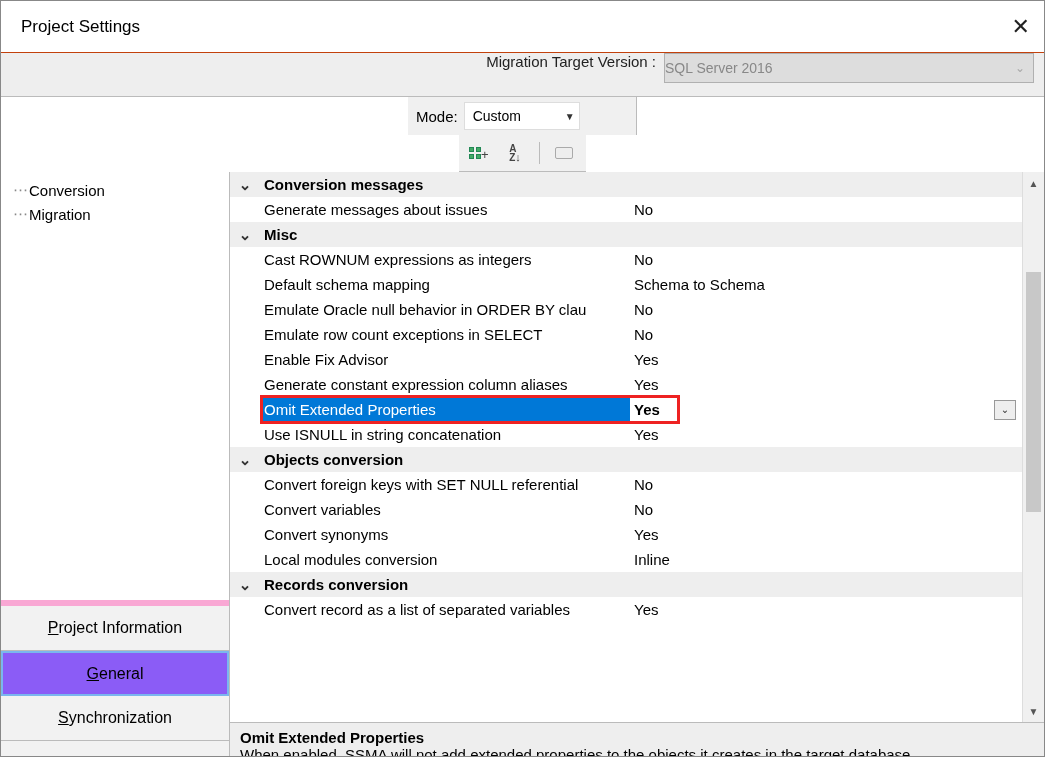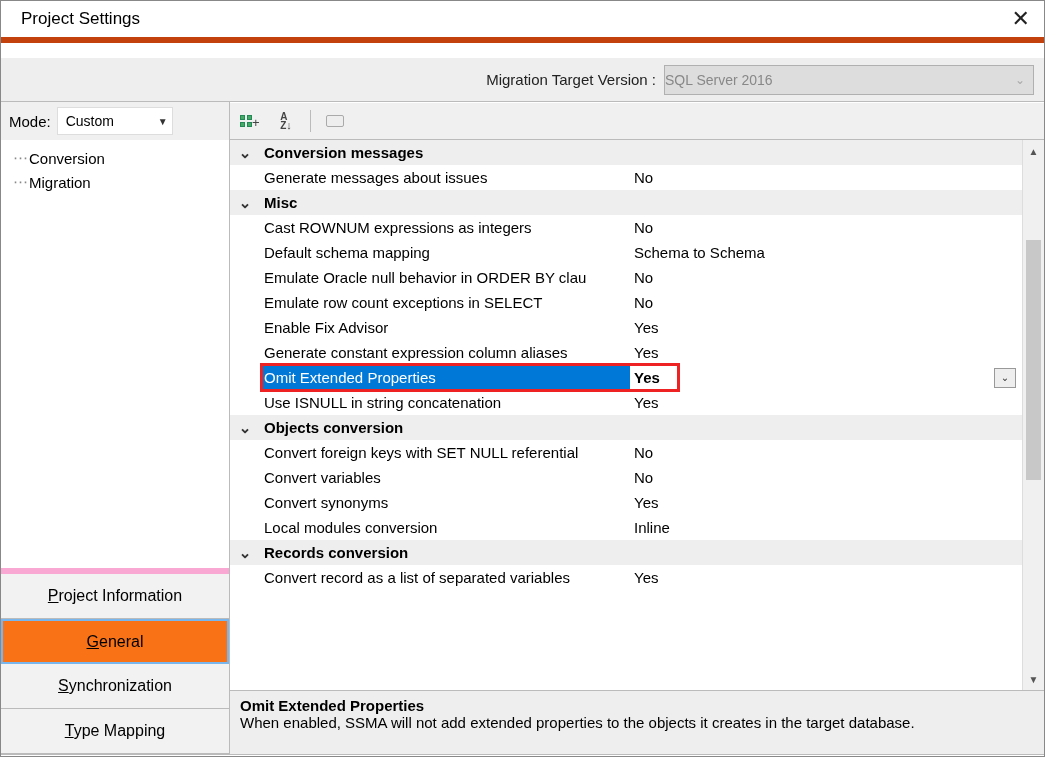--- a/index.html
+++ b/index.html
@@ -9,46 +9,44 @@
     font-size: 14px;
     background: #fff;
     color: #000;
     width: 1045px;
     height: 757px;
     overflow: hidden;
     border: 1px solid #888;
   }
   
   .titlebar {
-    height: 42px;
+    height: 52px;
     display: flex;
     align-items: center;
     justify-content: space-between;
     padding: 0 14px 0 20px;
-    border-bottom: 6px solid #c2410c;
+    border-bottom: 1px solid #c2410c;
     font-size: 17px;
   }
   .titlebar .close {
     font-size: 22px;
     font-family: Arial, sans-serif;
     cursor: pointer;
     color: #222;
     font-weight: 300;
   }
   
   .target-bar {
     height: 44px;
     background: #eee;
     border-bottom: 1px solid #bbb;
     display: flex;
-    align-items: center;
     justify-content: flex-end;
     padding-right: 10px;
     gap: 8px;
-    margin-top: 15px;
   }
   .target-bar .label { color: #222; font-size: 15px; }
   .target-bar .combo {
     width: 370px;
     height: 30px;
     background: #ddd;
     border: 1px solid #b0b0b0;
     color: #888;
     display: flex;
     align-items: center;
@@ -60,20 +58,21 @@
     right: 8px;
     top: 50%;
     transform: translateY(-50%);
     color: #aaa;
     font-size: 12px;
   }
   
   .mode-toolbar-row {
     display: flex;
     align-items: center;
+    flex-direction: column;
   }
   .mode-pane {
     width: 229px;
     border-right: 1px solid #bbb;
     background: #f0f0f0;
     display: flex;
     align-items: center;
     padding: 4px 8px;
     gap: 6px;
     height: 38px;
@@ -165,21 +164,21 @@
   .nav-item {
     height: 45px;
     display: flex;
     align-items: center;
     justify-content: center;
     border-bottom: 1px solid #bbb;
     background: #f2f2f2;
     font-size: 16px;
   }
   .nav-item.active {
-    background: #f97316;
+    background: #8b5cf6;
     border: 2px solid #7ab6ee;
   }
   .nav-item u { text-decoration: underline; }
   .right-col {
     flex: 1;
     display: flex;
     flex-direction: column;
     background: #fff;
     position: relative;
   }

